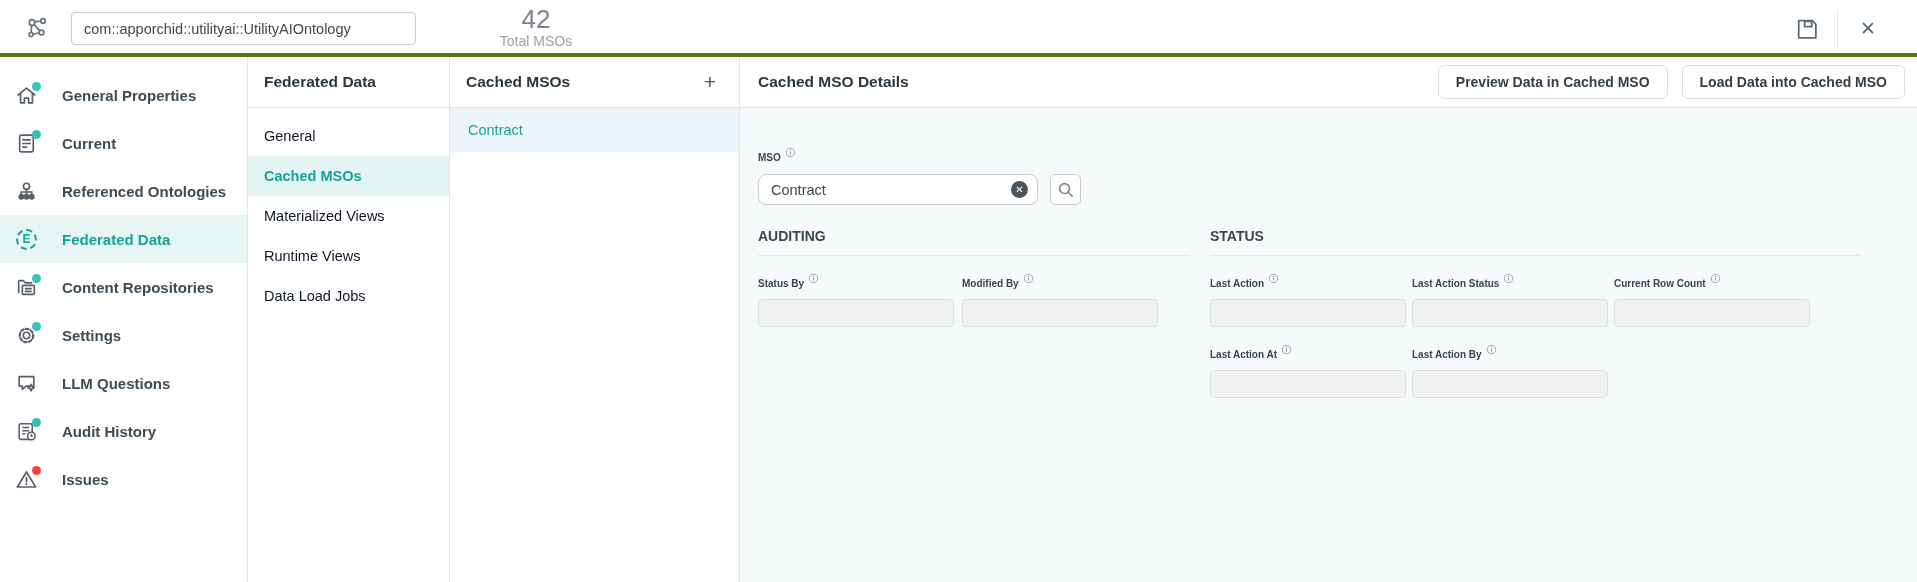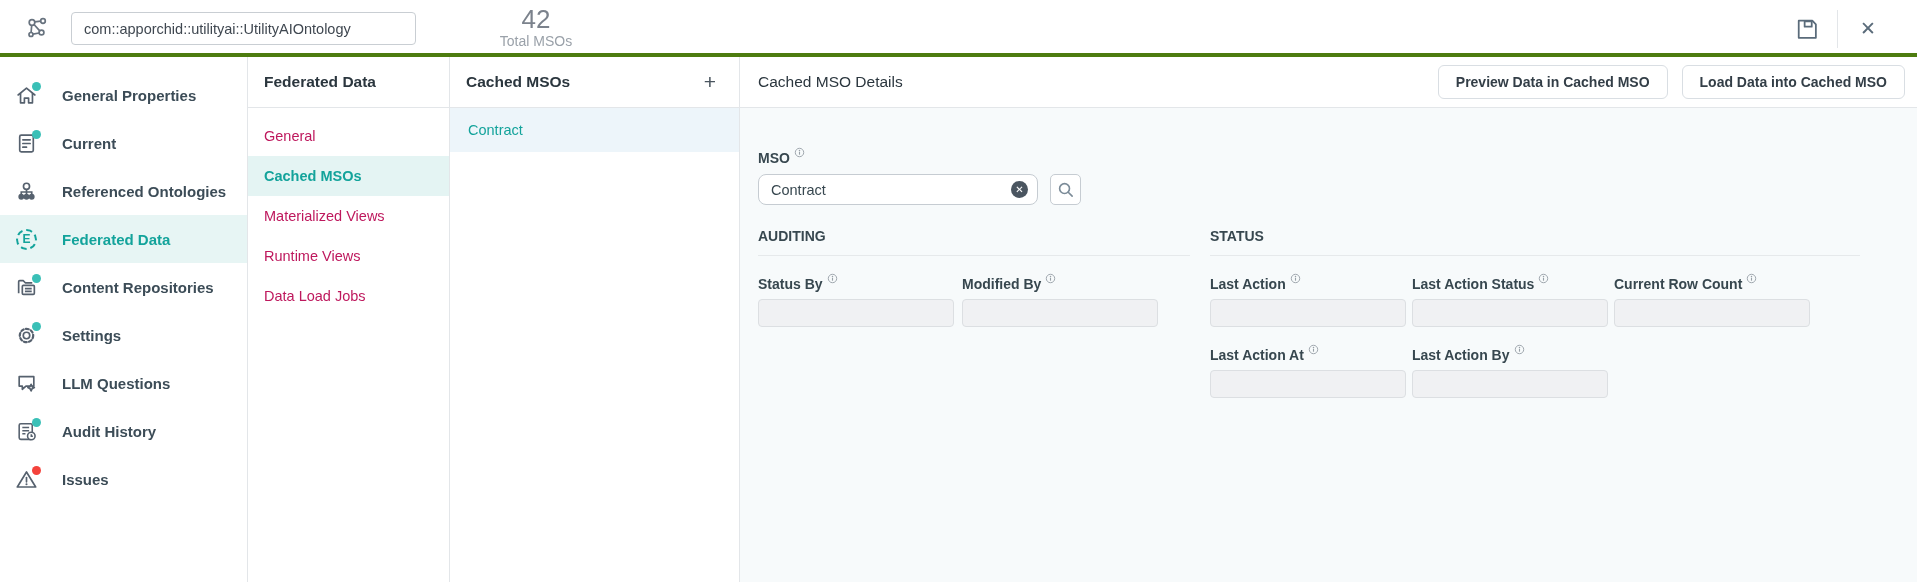--- a/index.html
+++ b/index.html
@@ -32,39 +32,39 @@
   .dot.teal { background:#3ac0b7; }
   .dot.red { background:#f4433c; }
   .fed-badge { width:21px; height:21px; border:2px dashed #13a39b; border-radius:50%; color:#13a39b; font-weight:bold; font-size:12px; display:flex; align-items:center; justify-content:center; }
 
   
   .panel-header { height:51px; flex:0 0 51px; border-bottom:1px solid #e3e6e9; display:flex; align-items:center; padding:0 16px; font-weight:bold; font-size:15.5px; color:#2b363e; background:#fff; }
 
   
   .col2 { width:202px; flex:0 0 202px; border-right:1px solid #e3e6e9; display:flex; flex-direction:column; background:#fff; }
   .col2-list { padding-top:8px; }
-  .col2-item { height:40px; display:flex; align-items:center; padding-left:16px; font-size:14.5px; color:#be185d; cursor:pointer; }
+  .col2-item { height:40px; display:flex; align-items:center; padding-left:16px; font-size:14.5px; color:#0f172a; cursor:pointer; }
   .col2-item.selected { background:#e4f4f3; color:#13a39b; font-weight:600; }
 
   
   .col3 { width:290px; flex:0 0 290px; border-right:1px solid #e3e6e9; display:flex; flex-direction:column; background:#fff; }
   .col3 .panel-header { justify-content:space-between; padding-right:16px; }
   .plus-btn { font-size:21px; font-weight:normal; color:#4a555f; cursor:pointer; width:26px; height:26px; display:flex; align-items:center; justify-content:center; }
   .col3-item { height:44px; display:flex; align-items:center; padding-left:18px; font-size:14.5px; color:#13a39b; cursor:pointer; }
   .col3-item.selected { background:#edf5fa; }
 
   
   .details { flex:1; display:flex; flex-direction:column; min-width:0; }
   .details-header { height:51px; flex:0 0 51px; border-bottom:1px solid #e3e6e9; display:flex; align-items:center; justify-content:space-between; padding:0 12px 0 18px; background:#fff; }
-  .details-title { font-weight:normal; font-size:15.5px; color:#2b363e; }
+  .details-title { font-weight:bold; font-size:15.5px; color:#2b363e; }
   .header-btns { display:flex; gap:14px; }
   .hbtn { height:34px; background:#fff; border:1px solid #d9dee3; border-radius:6px; padding:0 17px; font-size:14px; font-weight:600; color:#333e47; font-family:"Liberation Sans",sans-serif; cursor:pointer; }
   .details-body { flex:1; background:#f7fafb; padding:42px 0 0 18px; }
 
-  .field-label { font-size:14px; font-weight:bold; color:#37474f; line-height:16px; display:flex; align-items:flex-start; gap:4px; }
+  .field-label { font-size:10px; font-weight:bold; color:#37474f; line-height:16px; display:flex; align-items:flex-start; gap:4px; }
   .inf { width:11px; height:11px; position:relative; top:-3px; }
   .mso-row { display:flex; align-items:center; gap:12px; margin-top:8px; }
   .mso-input-wrap { position:relative; width:280px; }
   .mso-input { width:280px; height:31px; border:1px solid #c6ccd2; border-radius:8px; background:#fff; padding:0 34px 0 12px; font-size:14.5px; color:#37474f; font-family:"Liberation Sans",sans-serif; outline:none; }
   .clear-btn { position:absolute; right:10px; top:7px; width:17px; height:17px; border-radius:50%; background:#4a5560; color:#fff; font-size:10px; display:flex; align-items:center; justify-content:center; cursor:pointer; line-height:1; }
   .search-btn { width:31px; height:31px; border:1px solid #c6ccd2; border-radius:5px; background:#fff; display:flex; align-items:center; justify-content:center; cursor:pointer; }
   .search-btn svg { width:19px; height:19px; }
 
   .sections-row { display:flex; gap:20px; margin-top:23px; }
   .section-auditing { width:432px; }

